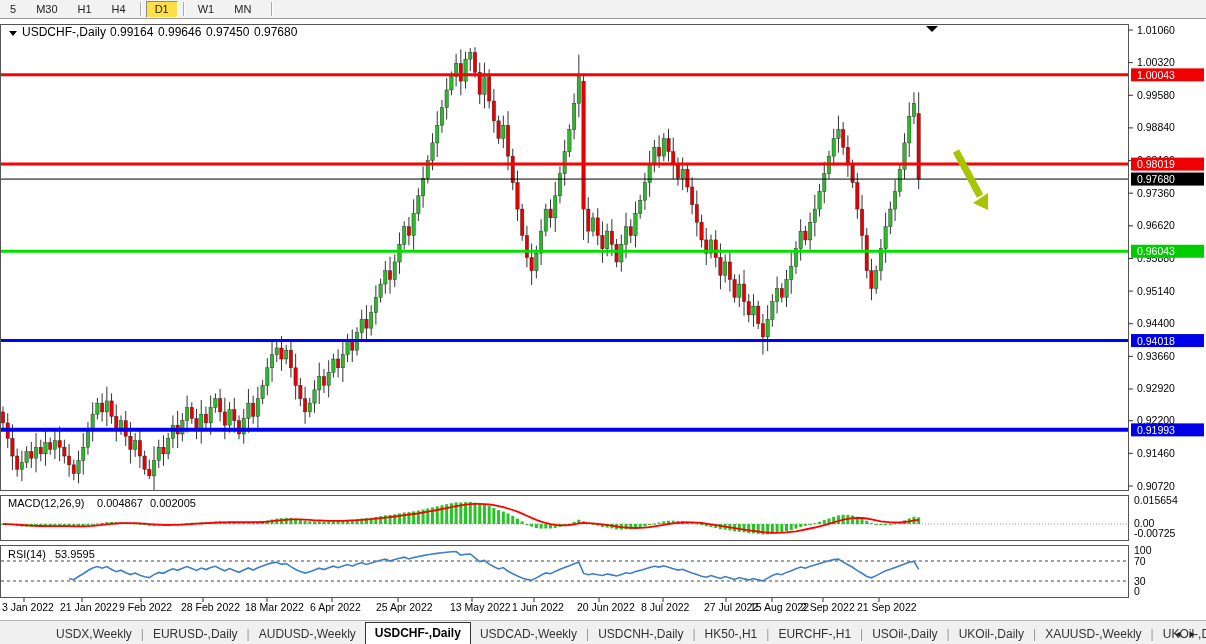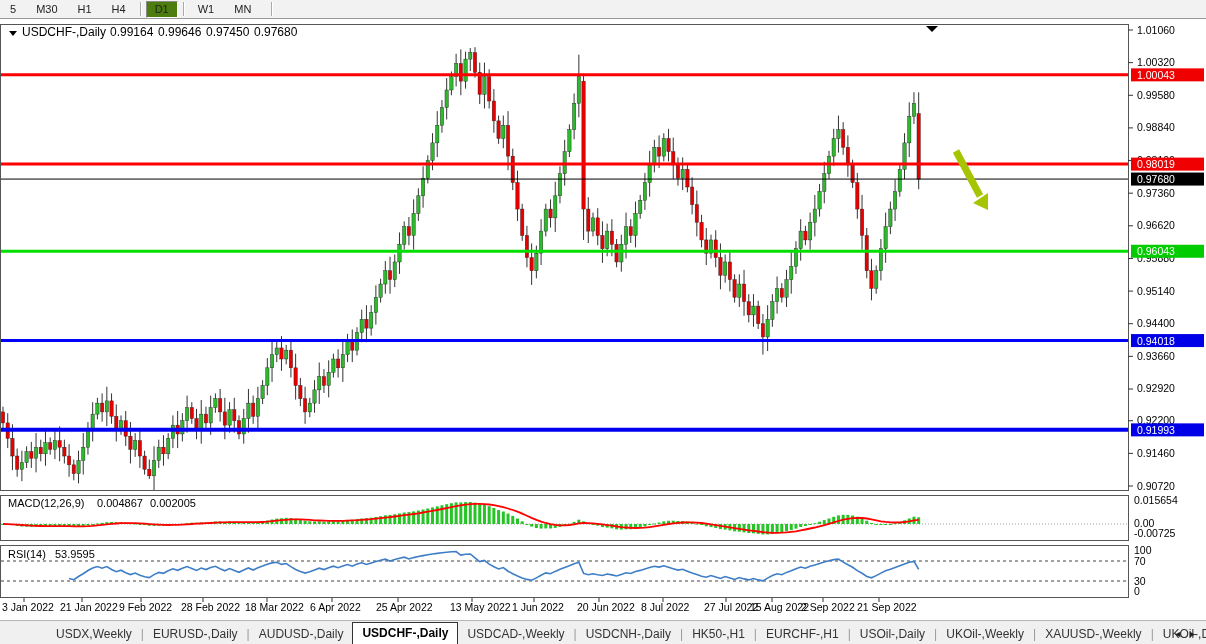--- a/index.html
+++ b/index.html
@@ -3,21 +3,21 @@
 <meta charset="utf-8">
 <style>
   html,body{margin:0;padding:0;background:#fff;}
   body{width:1206px;height:644px;position:relative;overflow:hidden;
        font-family:"Liberation Sans",sans-serif;-webkit-font-smoothing:none;}
   
   #toolbar{position:absolute;left:0;top:0;width:1206px;height:18px;background:#f2f2f2;
            border-bottom:1px solid #9a9a9a;box-shadow:0 1px 0 #ffffff;
            display:flex;align-items:center;font-size:11px;color:#222;}
   .tfbtn{padding:1px 8px;margin:0 1px;cursor:default;border:1px solid transparent;line-height:13px;}
-  .tfbtn.active{background:#4d7c0f;border:1px solid #8a8a8a;border-right-color:#fff;border-bottom-color:#fff;}
+  .tfbtn.active{background:#fde047;border:1px solid #8a8a8a;border-right-color:#fff;border-bottom-color:#fff;}
   .tfsep{width:1px;height:14px;background:#aaa;margin:0 4px;box-shadow:1px 0 0 #fff;}
   
   #chart-svg{position:absolute;left:0;top:0;}
   text{font-family:"Liberation Sans",sans-serif;}
   .axis-t{font-size:10.5px;fill:#000;}
   .title-t{font-size:12px;fill:#000;}
   .ind-t{font-size:11px;fill:#000;}
   .tag-t{font-size:10.5px;fill:#fff;}
   
   #tabbar{position:absolute;left:0;top:620px;width:1206px;height:24px;background:#f0f0f0;
@@ -773,33 +773,33 @@
       <text x="857" y="611" class="axis-t">21 Sep 2022</text>
     </g>
 </svg>
 
 <div id="tabbar">
     <span style="width: 26px;"></span>
     <span class="tab">USDX,Weekly</span>
     <span class="tabsep">|</span>
     <span class="tab">EURUSD-,Daily</span>
     <span class="tabsep">|</span>
-    <span class="tab">AUDUSD-,Daily</span>
+    <span class="tab">AUDUSD-,Weekly</span>
     <span class="tab active">USDCHF-,Daily</span>
     <span class="tab">USDCAD-,Weekly</span>
     <span class="tabsep">|</span>
     <span class="tab">USDCNH-,Daily</span>
     <span class="tabsep">|</span>
     <span class="tab">HK50-,H1</span>
     <span class="tabsep">|</span>
     <span class="tab">EURCHF-,H1</span>
     <span class="tabsep">|</span>
     <span class="tab">USOil-,Daily</span>
     <span class="tabsep">|</span>
-    <span class="tab">UKOil-,Weekly</span>
+    <span class="tab">UKOil-,Daily</span>
     <span class="tabsep">|</span>
     <span class="tab">XAUUSD-,Weekly</span>
     <span class="tabsep">|</span>
     <span class="tab">UKOil-,Da</span>
   </div>
 <div id="tabscroll">
   <span>◄</span><span>►</span>
 </div>
 
 </body></html>

